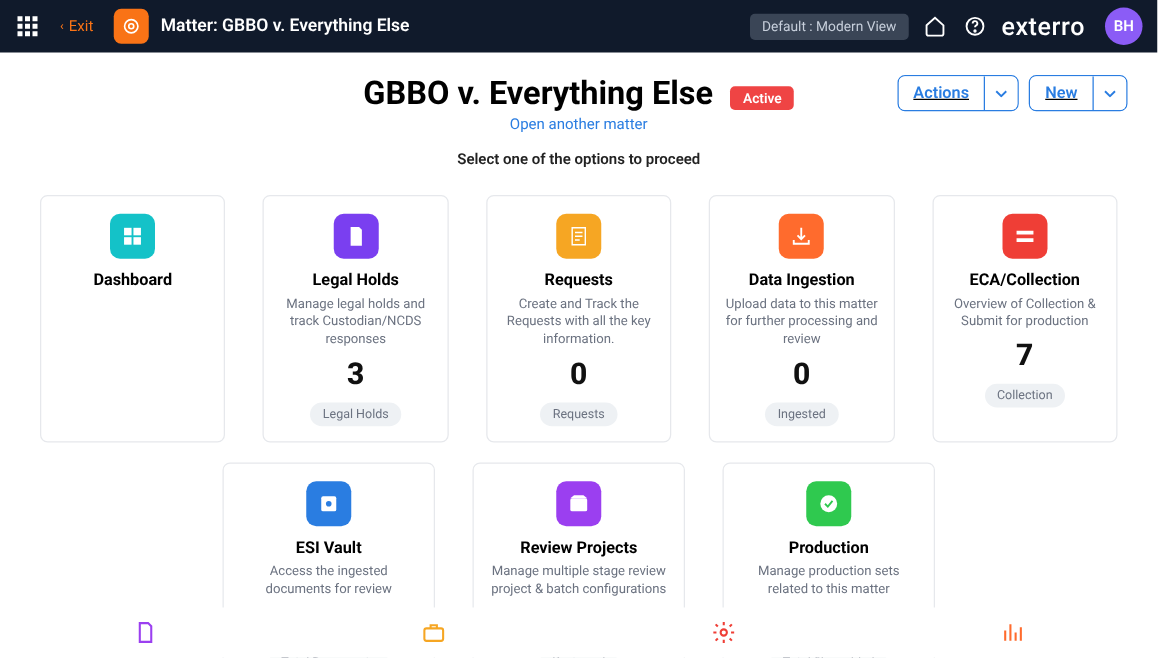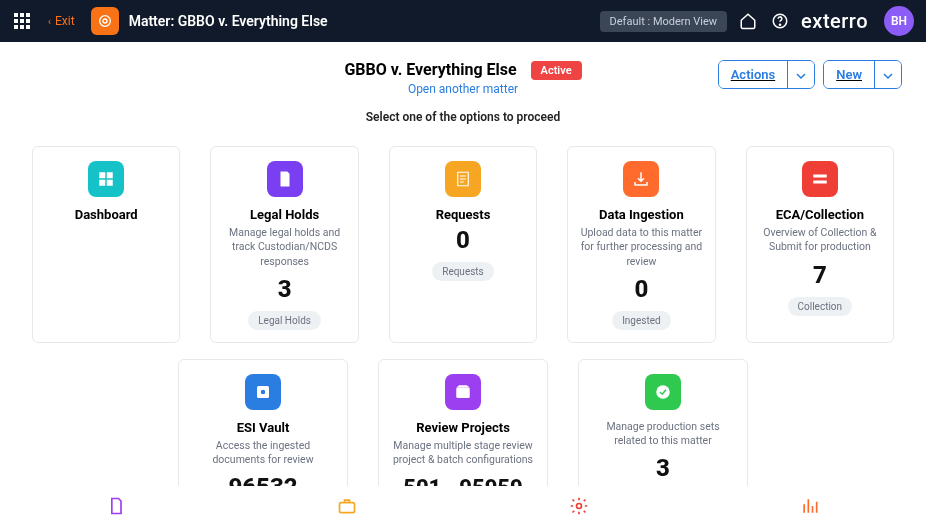--- a/index.html
+++ b/index.html
@@ -16,21 +16,21 @@
     .matter-title { font-size:14px; font-weight:600; }
     .spacer { flex:1; }
     .view-pill { background:#3a4556; color:#c7cfdb; font-size:11px; padding:4px 10px; border-radius:4px; cursor:pointer; }
     .top-icon { width:22px; height:22px; display:flex; align-items:center; justify-content:center; color:#fff; cursor:pointer; }
     .brand { font-size:20px; font-weight:500; letter-spacing:0.5px; }
     .brand .x { color:#fff; }
     .avatar { width:30px; height:30px; border-radius:50%; background:#8b5cf6; display:flex; align-items:center; justify-content:center; font-size:12px; font-weight:600; color:#fff; margin-left:6px; }
 
     
     .header { text-align:center; padding:18px 0 6px; position:relative; }
-    .header h1 { font-size:16px; font-weight:700; display:inline-block; }
+    .header h1 { font-size:26px; font-weight:700; display:inline-block; }
     .status-badge { display:inline-block; background:#ef4444; color:#fff; font-size:11px; font-weight:600; padding:3px 10px; border-radius:4px; margin-left:10px; vertical-align:middle; }
     .open-another { color:#2a7de1; font-size:12px; margin-top:2px; display:block; cursor:pointer; }
     .subtext { font-size:12px; font-weight:600; color:#222; margin-top:14px; }
 
     .action-btns { position:absolute; right:24px; top:18px; display:flex; gap:8px;text-decoration:underline; }
     .btn-group { display:flex; border:1px solid #2a7de1; border-radius:6px; overflow:hidden; }
     .btn-group button { background:#fff; color:#2a7de1; border:none; font-size:13px; font-weight:600; padding:6px 12px; cursor:pointer; }
     .btn-group button.caret { padding:6px 8px; border-left:1px solid #2a7de1; }
 
     
@@ -157,20 +157,21 @@
     <span class="pill">Legal Holds</span>
   </div>
 
   <div class="card">
     <div class="card-icon bg-amber">
       <svg viewBox="0 0 24 24">
           <path d="M5 3h14v18H5z M8 8h8 M8 12h8 M8 16h5" stroke="#fff" stroke-width="1.5" fill="#f6a623"></path>
         </svg>
     </div>
     <h3>Requests</h3>
+    <div class="desc">Create and Track the Requests with all the key information.</div>
     <div class="count">0</div>
     <span class="pill">Requests</span>
   </div>
 
   <div class="card">
     <div class="card-icon bg-orange">
       <svg viewBox="0 0 24 24">
           <path d="M4 16v4h16v-4 M12 3v12 M8 11l4 4 4-4" stroke="#fff" stroke-width="2" fill="none"></path>
         </svg>
     </div>
@@ -225,20 +226,21 @@
     
   </div>
 
   <div class="card">
     <div class="card-icon bg-green">
       <svg viewBox="0 0 24 24">
           <circle cx="12" cy="12" r="9"></circle>
           <path d="M8 12l3 3 5-6" stroke="#2fc94f" stroke-width="2" fill="none"></path>
         </svg>
     </div>
+    <h3>Production</h3>
     <div class="desc">Manage production sets related to this matter</div>
     <div class="count">3</div>
     <span class="pill">Total files added</span>
   </div>
 </div>
 
 <div class="bottomnav">
   <div class="bicon">
     <svg viewBox="0 0 24 24" width="20" height="20" fill="none" stroke="#9b3ff0" stroke-width="2">
         <path d="M7 3h8l3 3v15H7z"></path>

